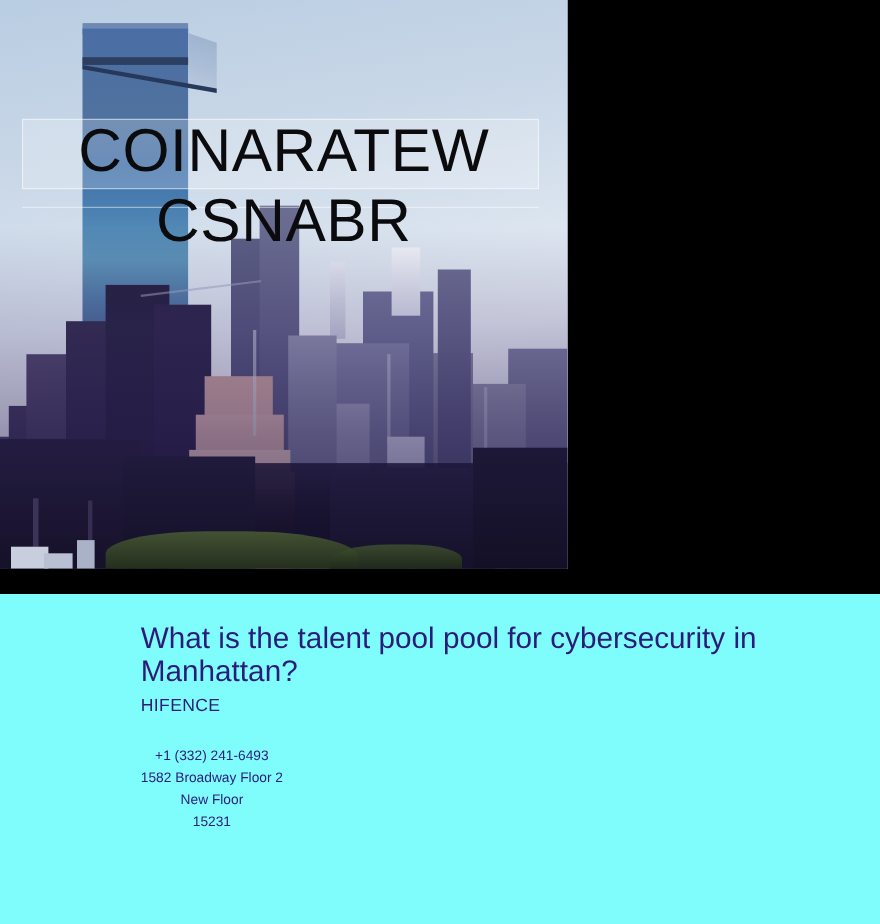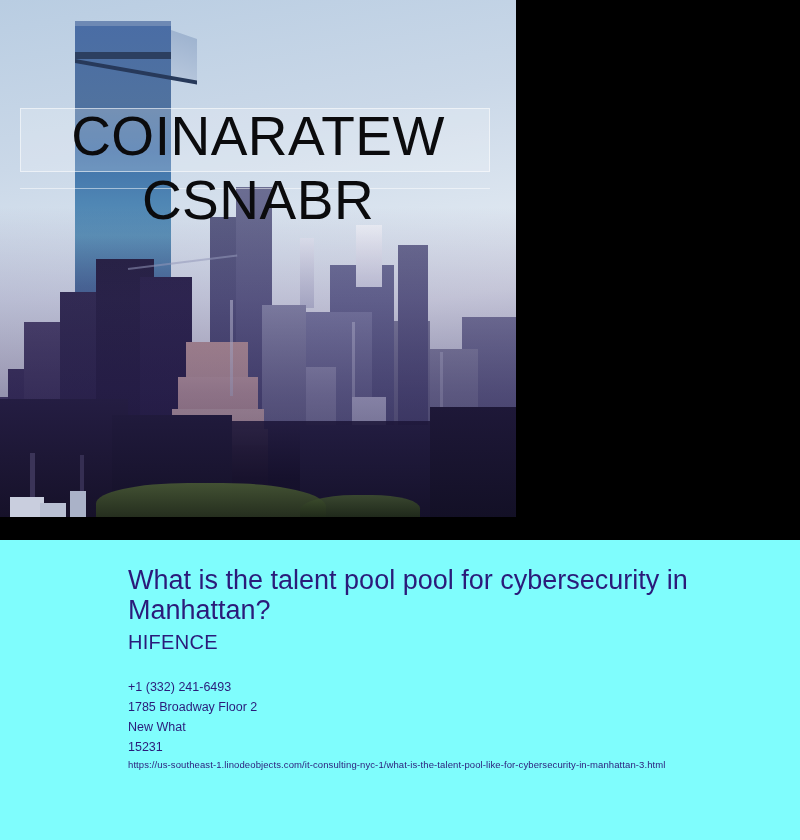--- a/index.html
+++ b/index.html
@@ -290,34 +290,35 @@
     line-height: 30px;
     font-weight: normal;
     font-family: "Liberation Sans", sans-serif;
   }
 
   .brand {
     position: absolute;
     left: 128px;
     top: 92px;
     color: #2b1b7a;
-    font-size: 20px;
+    font-size: 16px;
     line-height: 20px;
     letter-spacing: 0.3px;
     font-family: "Liberation Sans", sans-serif;
   }
 
   .contact {
     position: absolute;
     left: 128px;
     top: 137px;
     color: #2b1b7a;
     font-size: 12.5px;
     line-height: 20px;
     font-family: "Liberation Sans", sans-serif;
+    text-align: center;
   }
   .contact div { white-space: nowrap; }
 
   .source-url {
     position: absolute;
     left: 128px;
     top: 219px;
     color: #2b1b7a;
     font-size: 9.5px;
     line-height: 12px;
@@ -399,21 +400,20 @@
   </div>
 
   <div class="cyan-panel">
 
     <h1 class="headline">What is the talent pool pool for cybersecurity in Manhattan?</h1>
 
     <div class="brand">HIFENCE</div>
 
     <div class="contact">
       <div>+1 (332) 241-6493</div>
-      <div>1785 Broadway Floor 2</div>
-      <div>New What</div>
+      <div>1582 Broadway Floor 2</div>
+      <div>New Floor</div>
       <div>15231</div>
     </div>
 
-    <div class="source-url">https://us-southeast-1.linodeobjects.com/it-consulting-nyc-1/what-is-the-talent-pool-like-for-cybersecurity-in-manhattan-3.html</div>
   </div>
 
 </div>
 
 </body></html>

